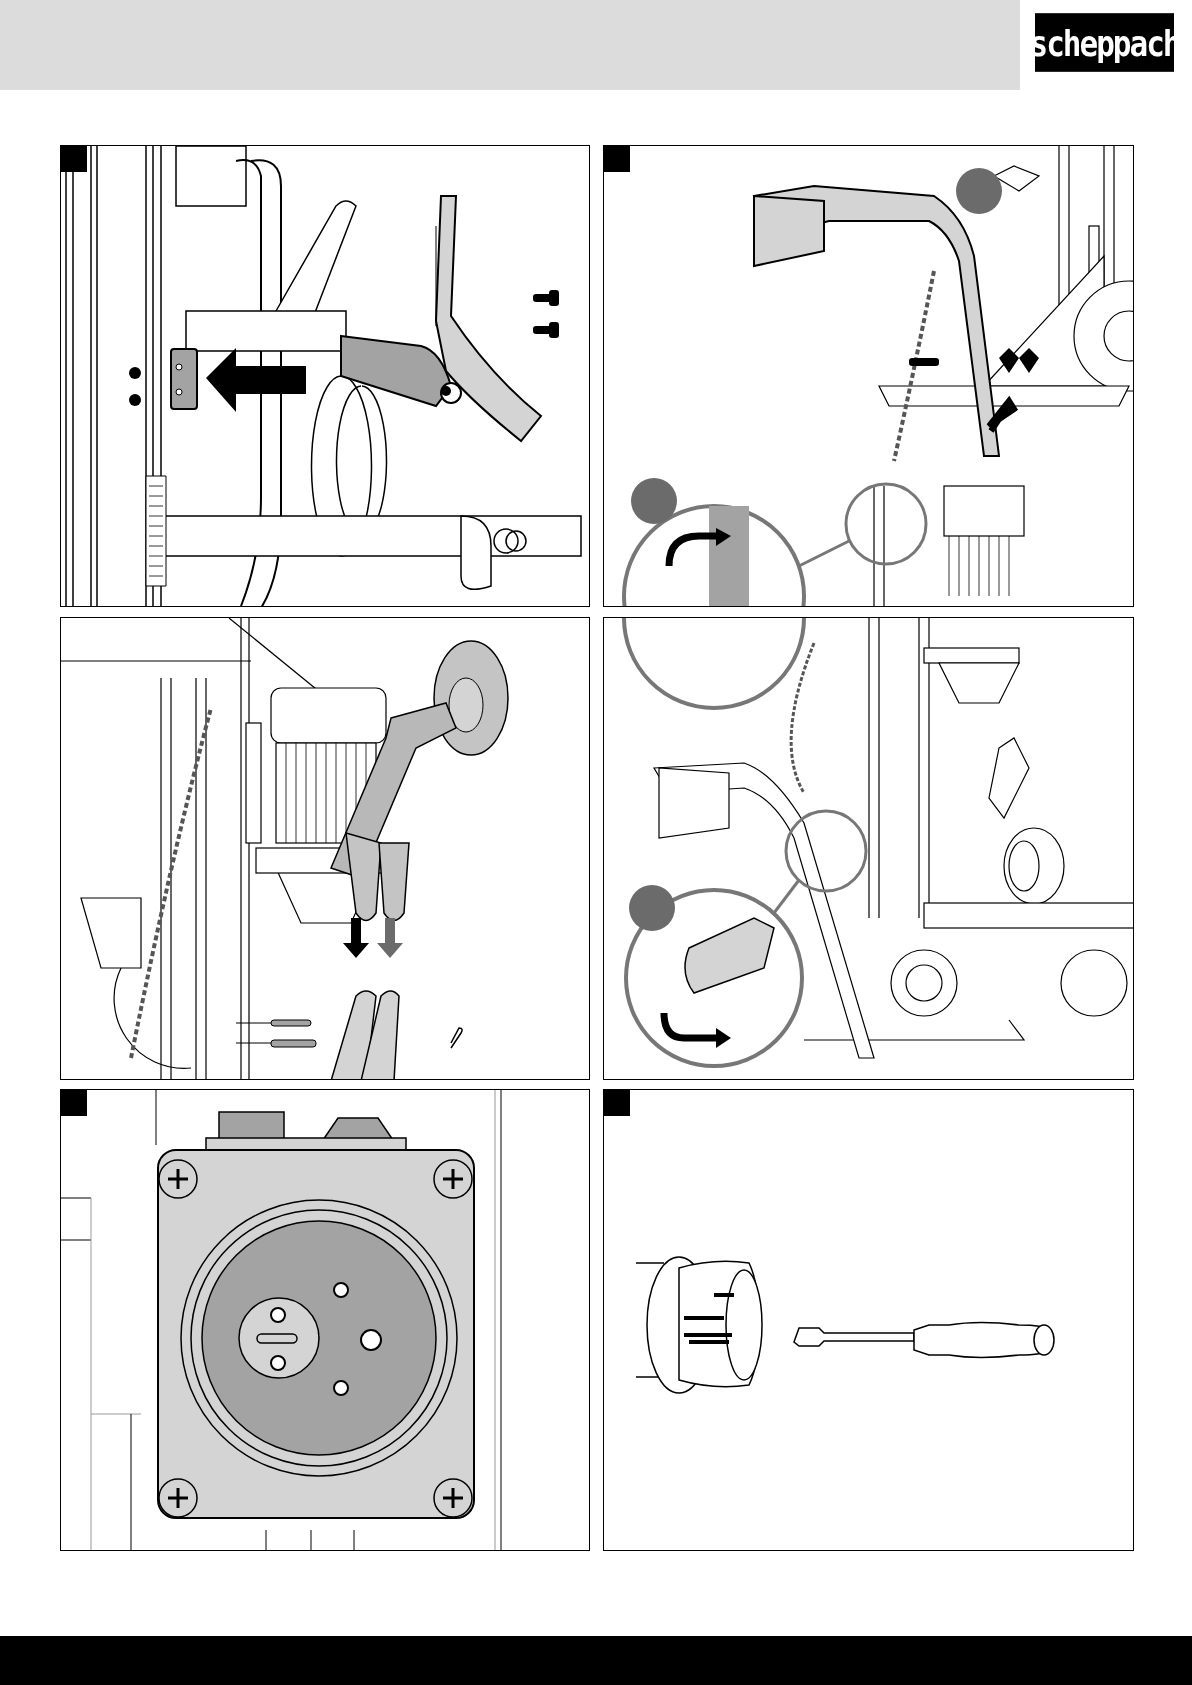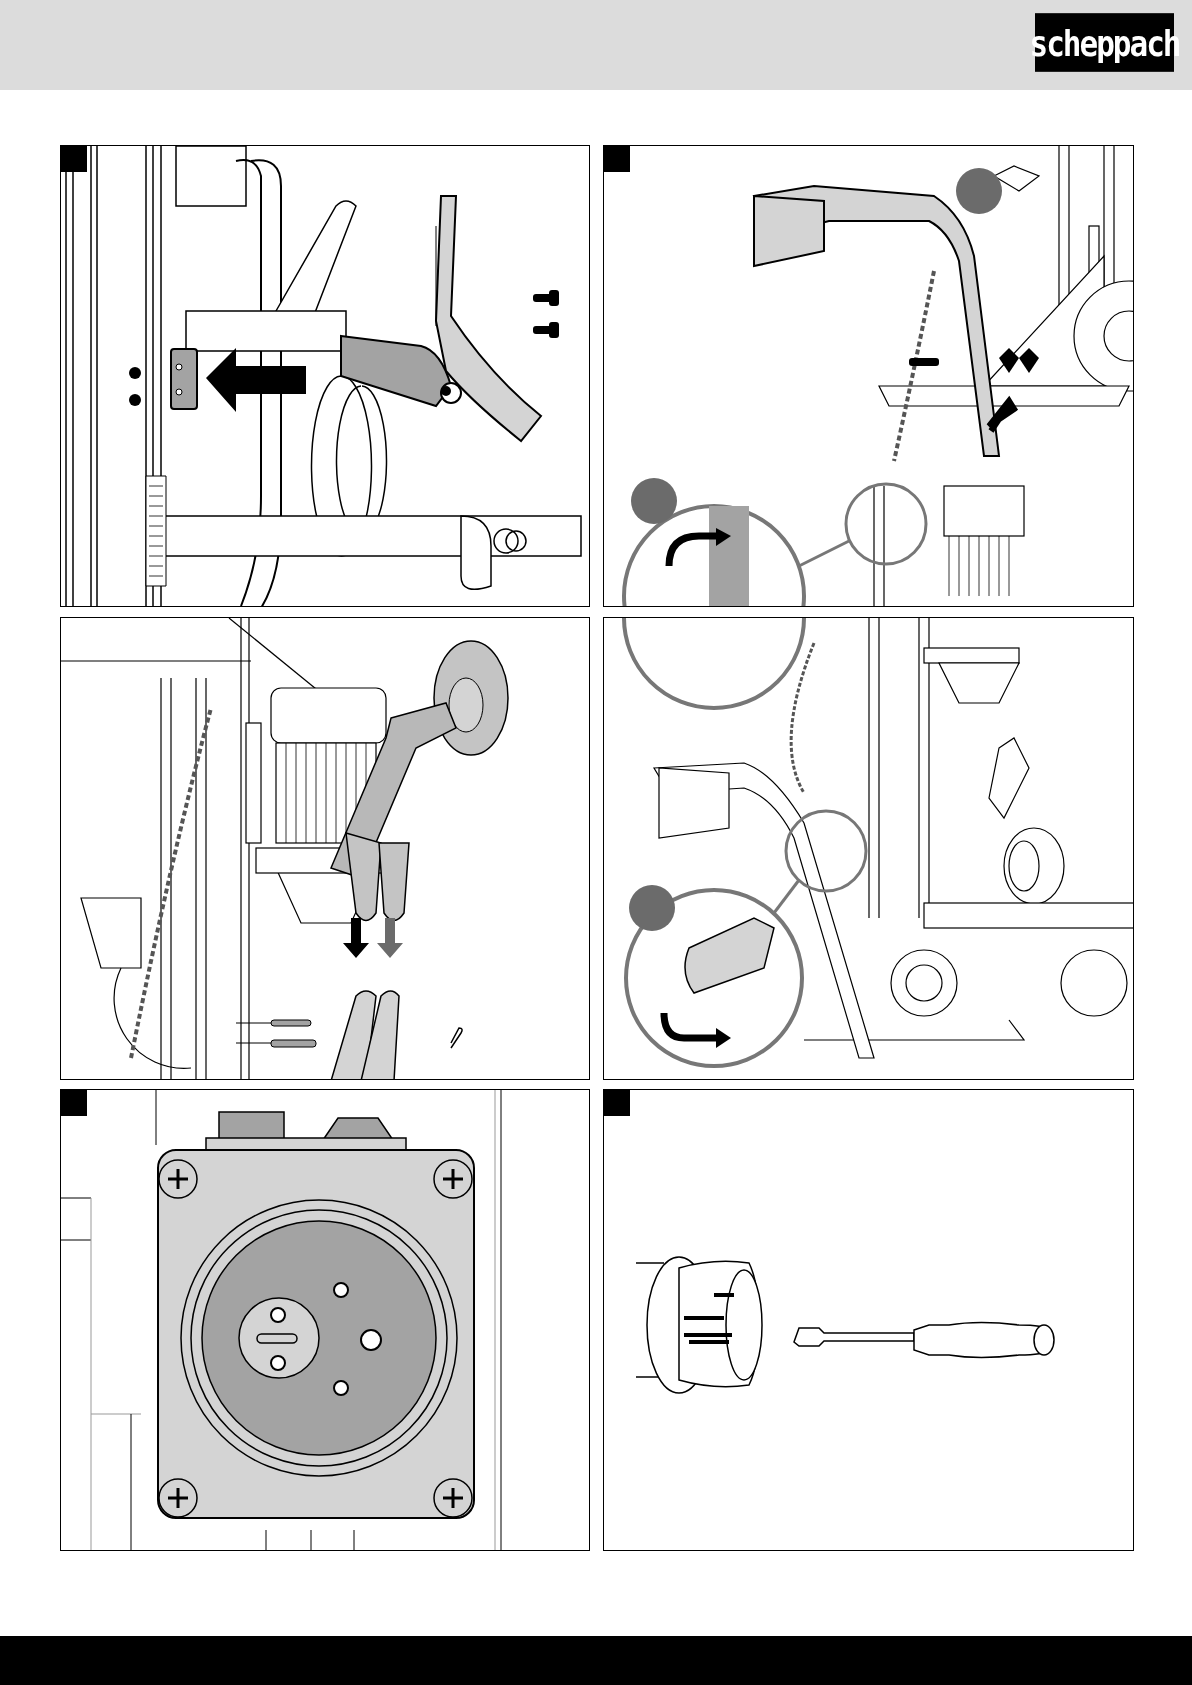--- a/index.html
+++ b/index.html
@@ -1,20 +1,20 @@
 <!DOCTYPE html>
 <html><head>
   <meta charset="utf-8">
   <style>
     html, body { margin: 0; padding: 0; }
     body {
       width: 1192px; height: 1685px; position: relative; overflow: hidden;
       background: #ffffff; font-family: "Liberation Sans", sans-serif;
     }
-    .header { position: absolute; left: 0; top: 0; width: 1192px; height: 90px; background: #dcdcdc; }
+    .header { position: absolute; left: 0; top: 0; width: 1020px; height: 90px; background: #dcdcdc; }
     .logo {
       position: absolute; left: 1035px; top: 17px; width: 139px; height: 51px; background: #000;
       color: #fff; display: flex; align-items: center; justify-content: center;
       font-family: "DejaVu Sans Mono", monospace; font-size: 31px; letter-spacing: -2px;
       transform: scaleY(1.15); font-weight: bold;
     }
     .panel { position: absolute; border: 1.5px solid #000; background: #fff; overflow: hidden; box-sizing: border-box; }
     .panel svg { position: absolute; left: 0; top: 0; }
     .fig-tag { position: absolute; left: 0; top: 0; width: 26px; height: 26px; background: #000; }
     .p1 { left: 60px;  top: 145px; width: 530px; height: 462px; }

